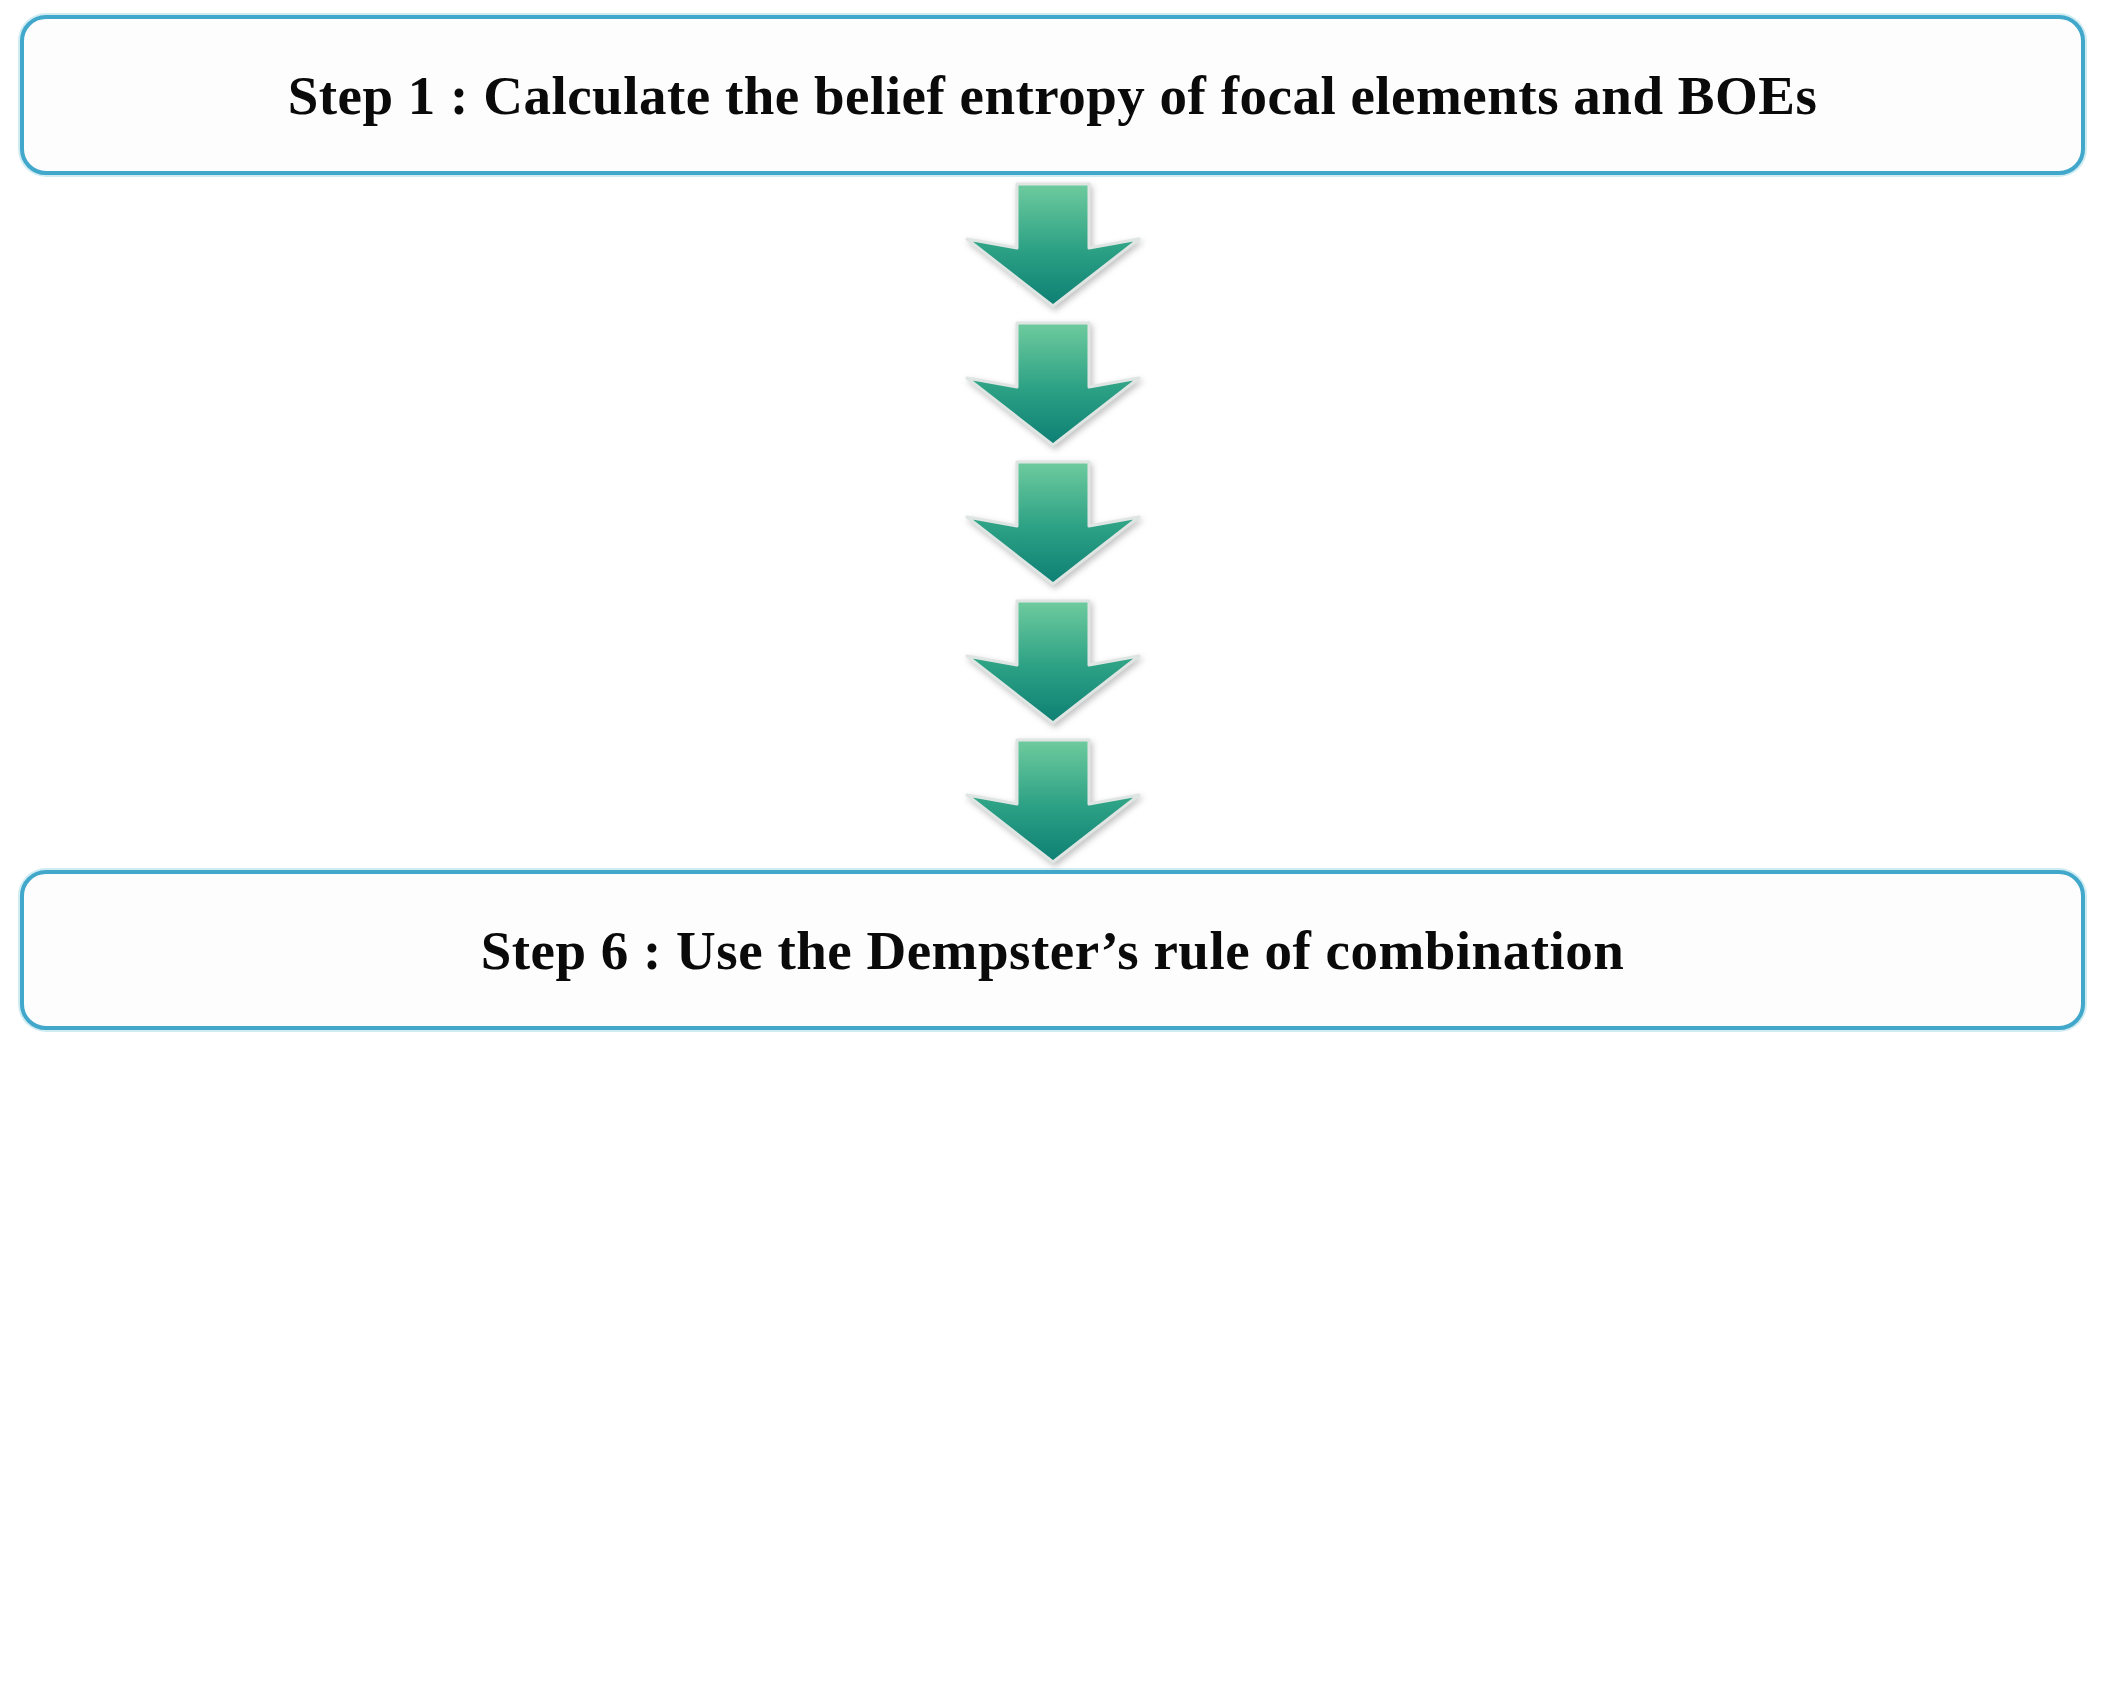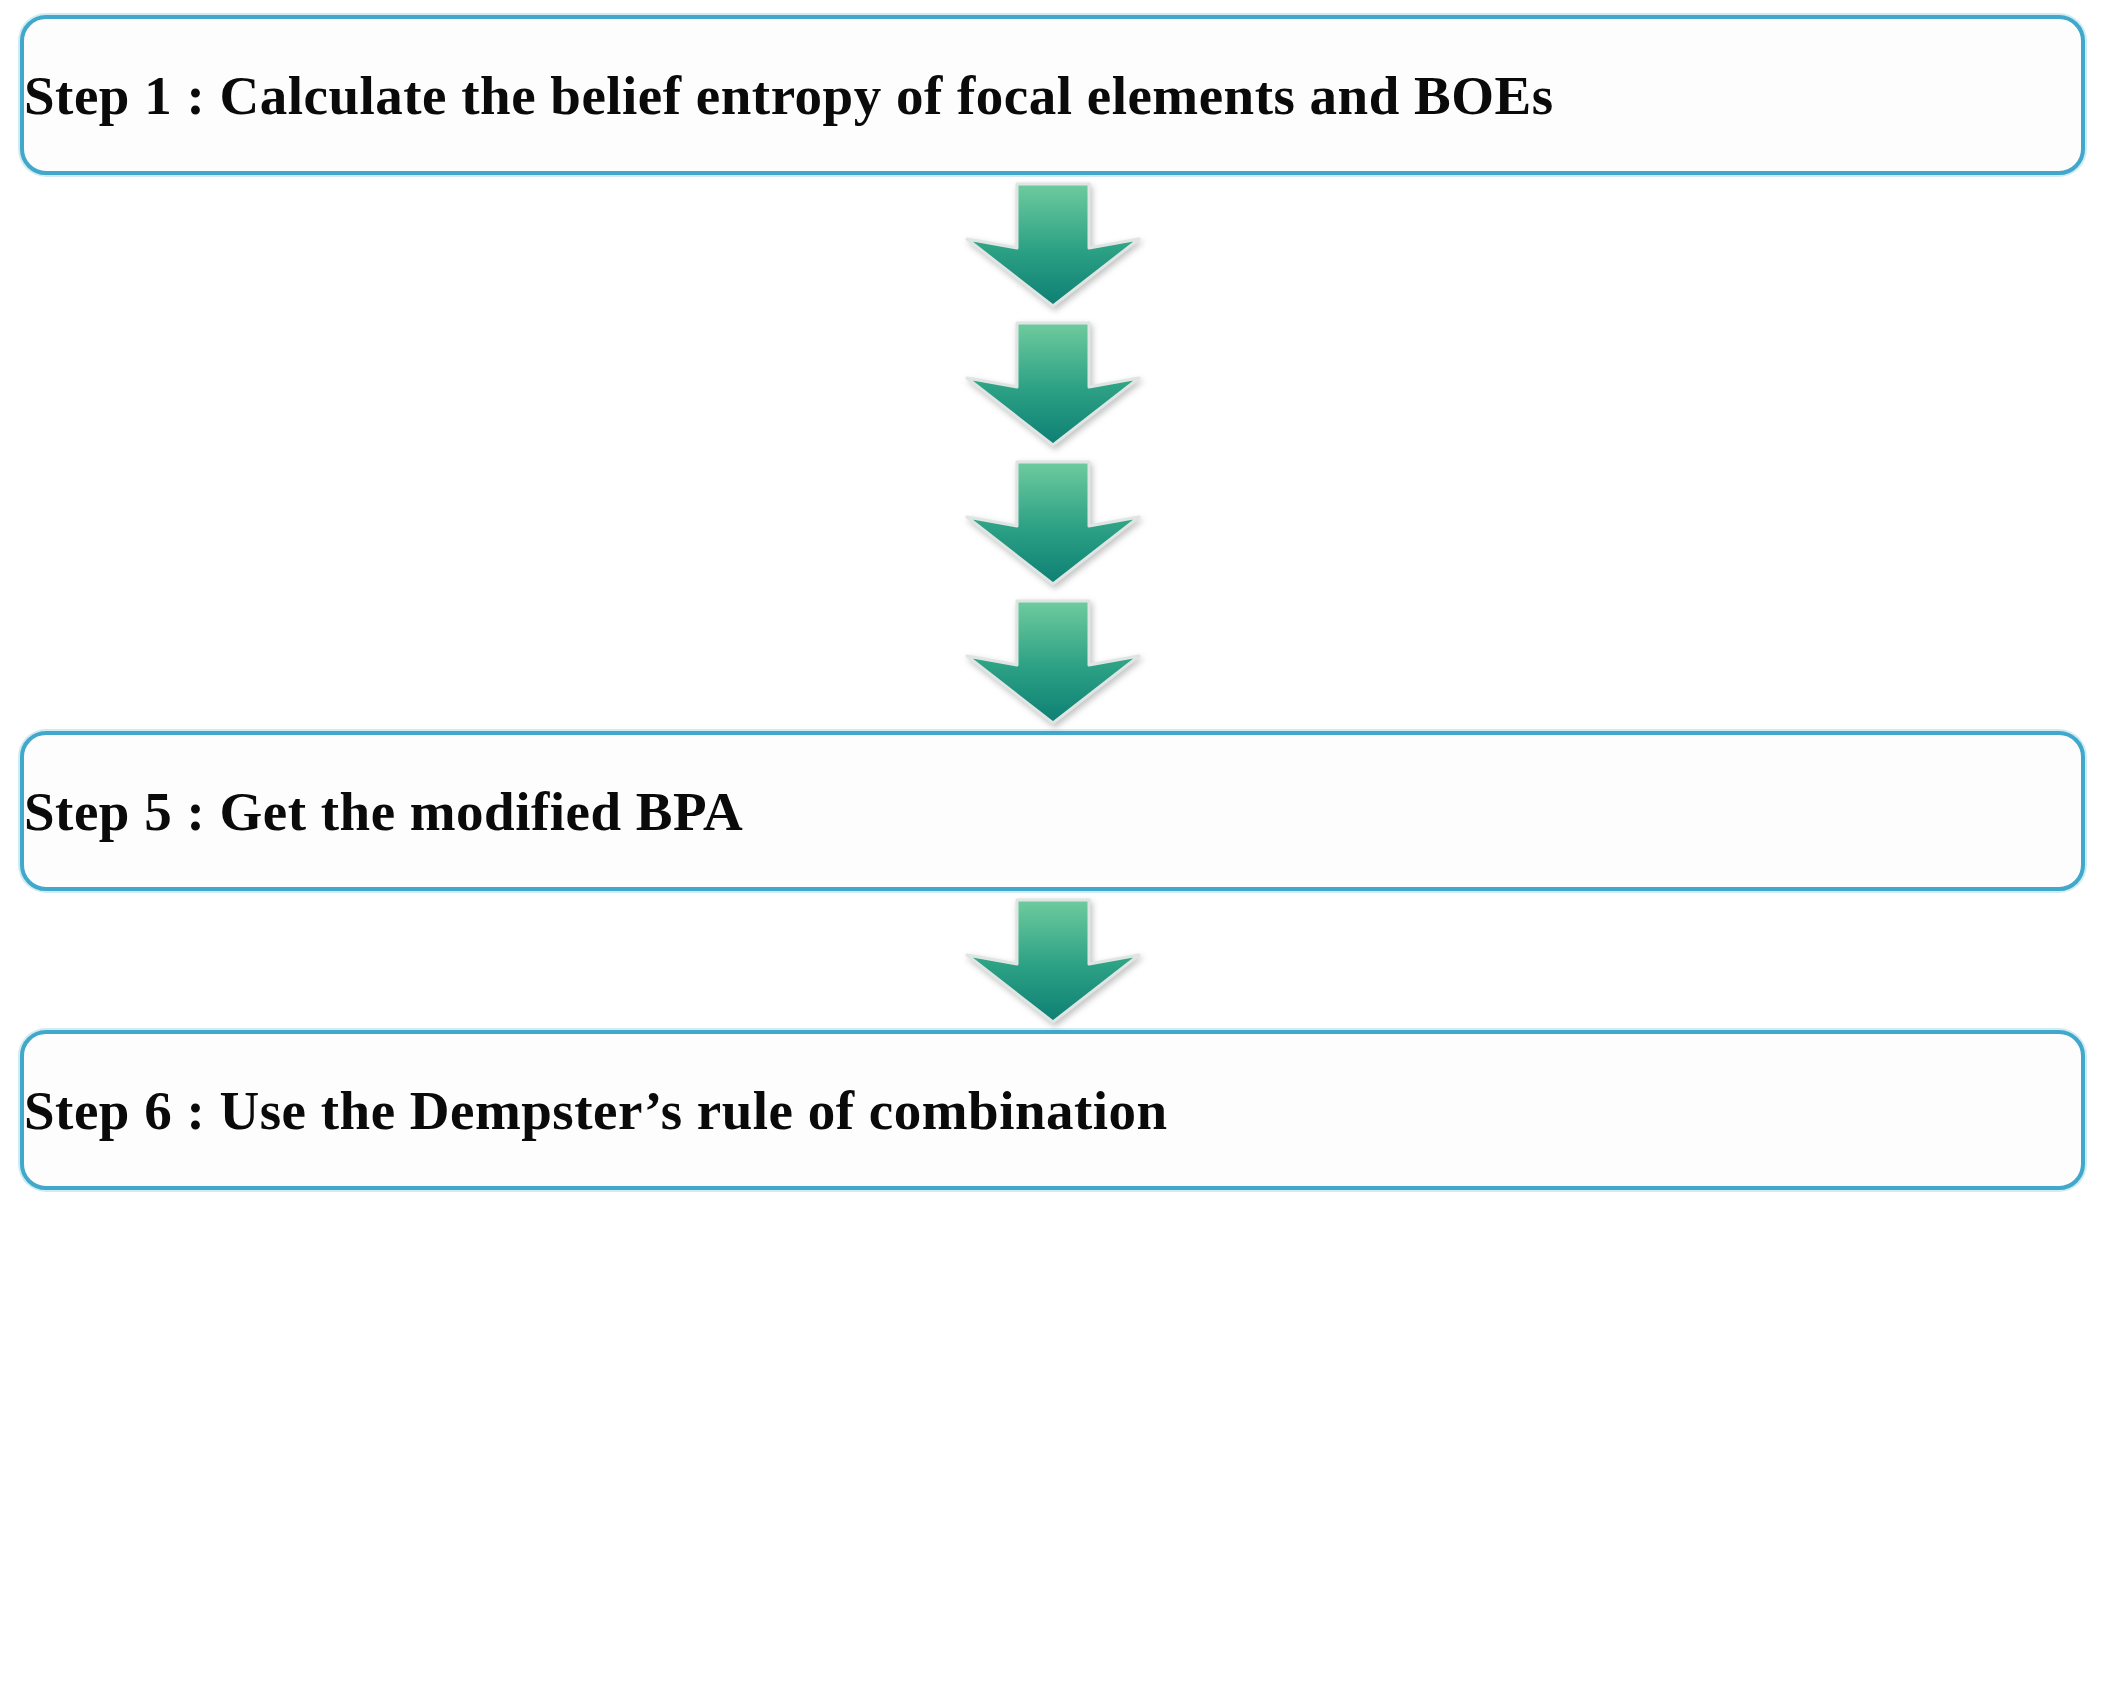--- a/index.html
+++ b/index.html
@@ -23,21 +23,21 @@
     flex-direction: column;
   }
   .step-box {
     height: 152px;
     border: 4px solid #41a7cb;
     border-radius: 26px;
     background: #fefdfd;
     box-shadow: 0 0 0 2px rgba(168, 221, 232, 0.55);
     display: flex;
     align-items: center;
-    justify-content: flex-start;
+    justify-content: center;
   }
   .step-label {
     font-size: 55px;
     font-weight: bold;
     color: #0a0a0a;
     letter-spacing: 0.5px;
     text-align: center;
     white-space: nowrap;
   }
   .arrow-row {
@@ -96,23 +96,20 @@
     </svg>
   </div>
 
 
   <div class="arrow-row">
     <svg class="arrow-svg" viewBox="0 0 178 126">
       <polygon points="53,2 125,2 125,66 175,57 89,124 3,57 53,66" fill="url(#ag)" stroke="#dfe5e3" stroke-width="3" stroke-linejoin="round"></polygon>
     </svg>
   </div>
 
-  <div class="step-box">
-    <span class="step-label">Step 5 : Get the modified BPA</span>
-  </div>
 
   <div class="arrow-row">
     <svg class="arrow-svg" viewBox="0 0 178 126">
       <polygon points="53,2 125,2 125,66 175,57 89,124 3,57 53,66" fill="url(#ag)" stroke="#dfe5e3" stroke-width="3" stroke-linejoin="round"></polygon>
     </svg>
   </div>
 
   <div class="step-box">
     <span class="step-label">Step 6 : Use the Dempster’s rule of combination</span>
   </div>

